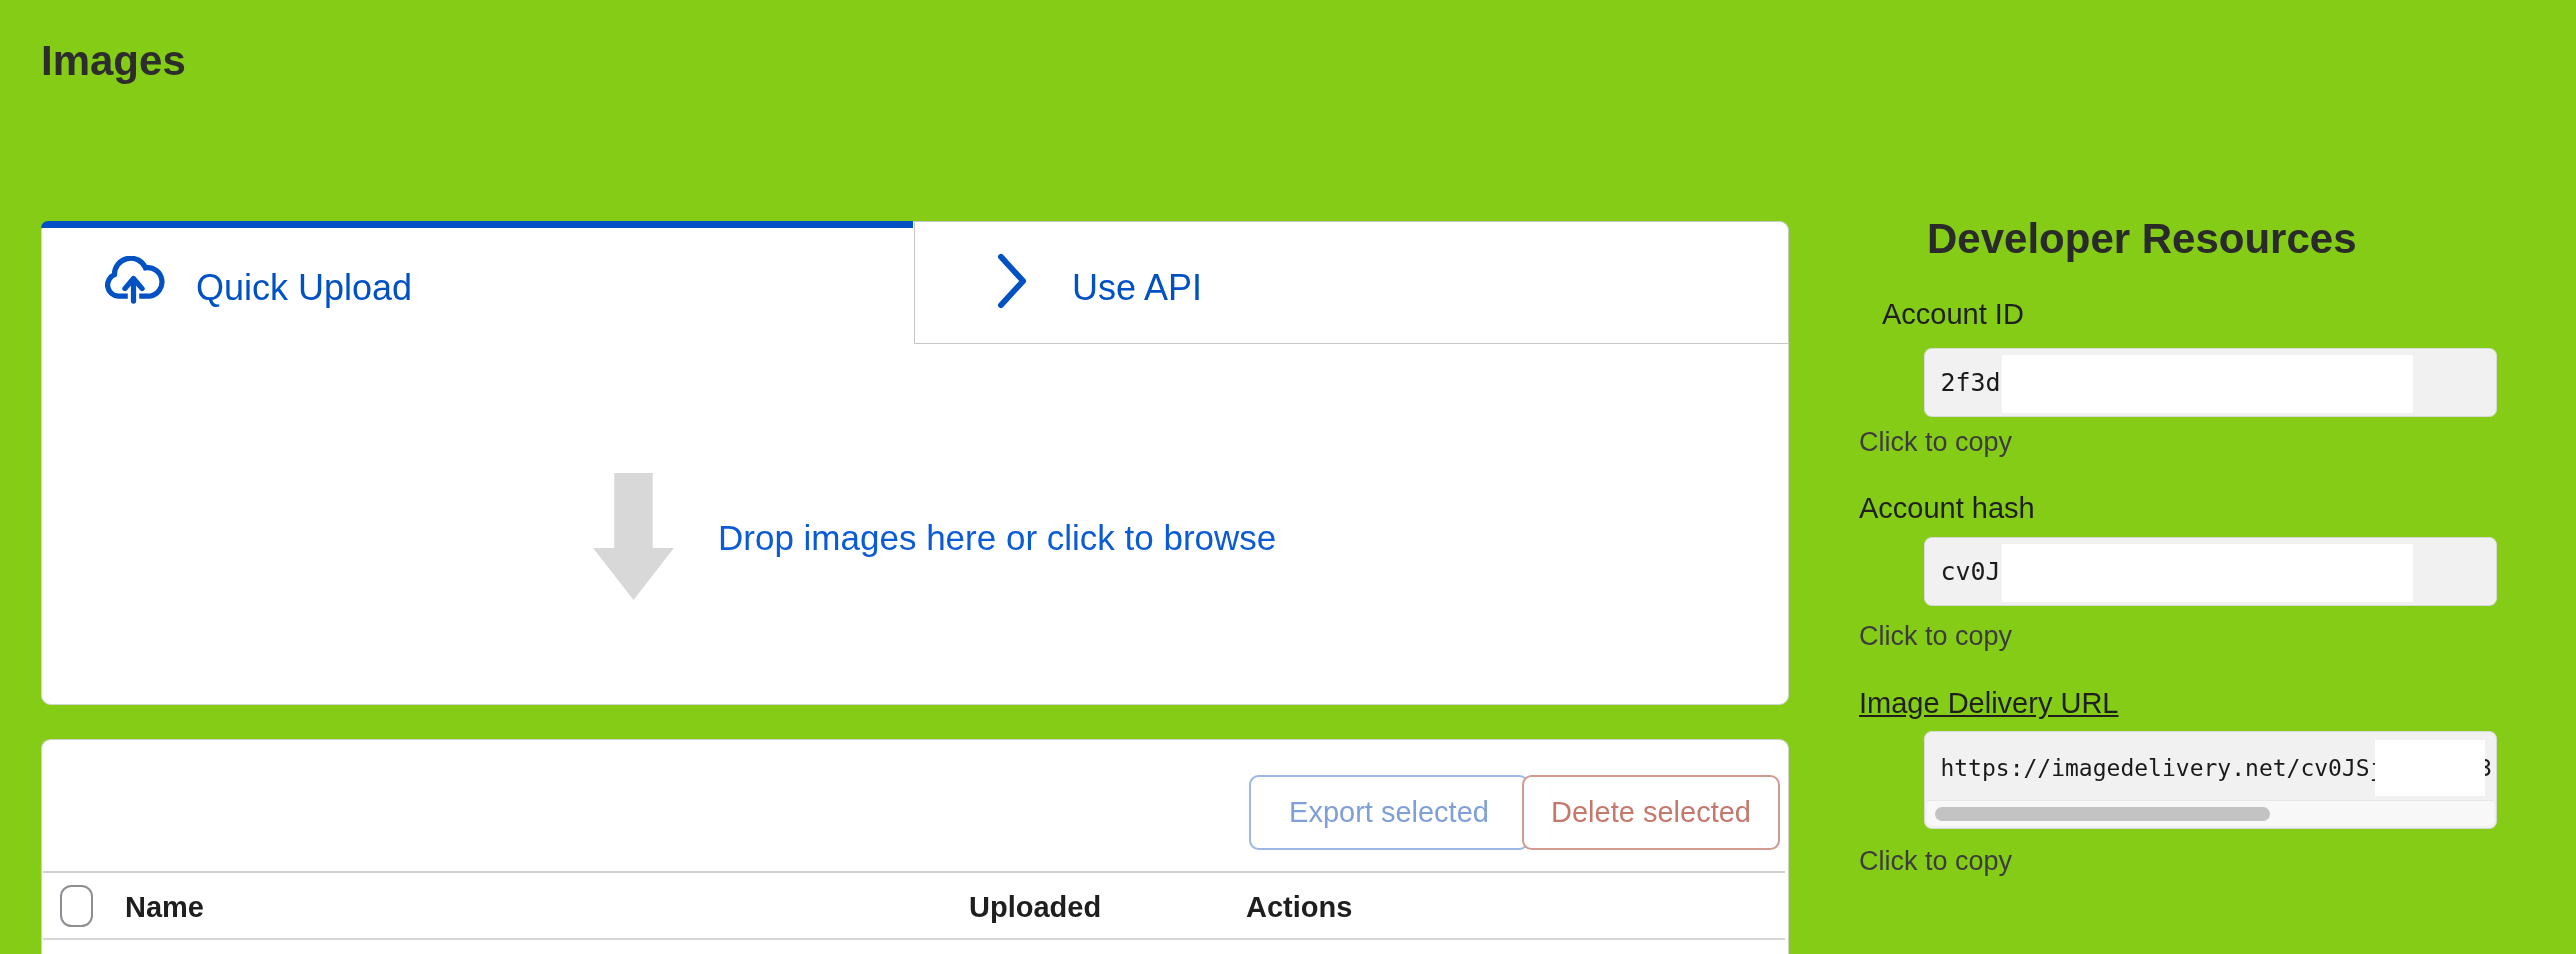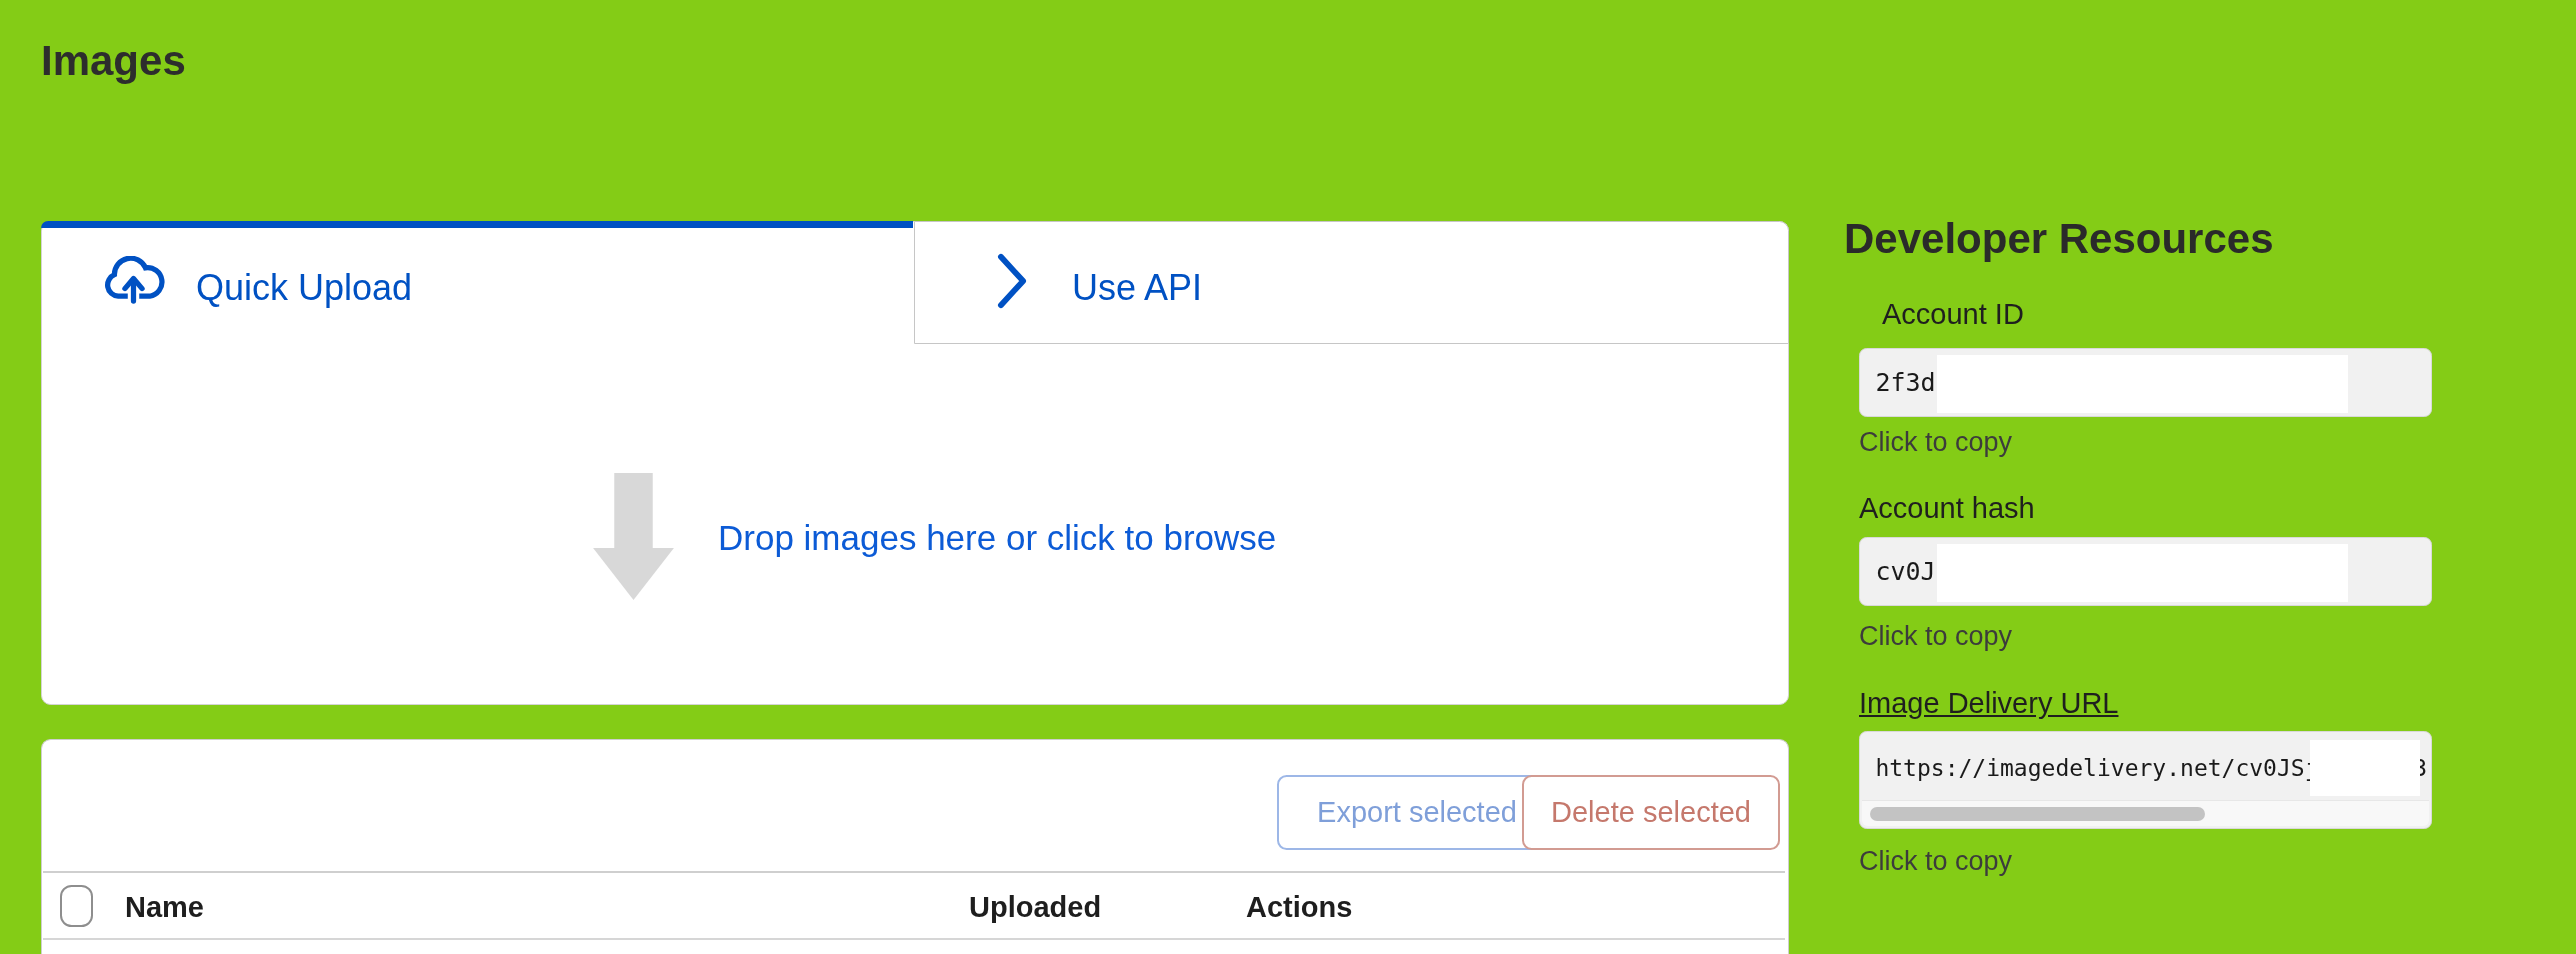--- a/index.html
+++ b/index.html
@@ -25,35 +25,35 @@
   .cloud-ic{left:102px;top:256px;}
   .chev-ic{left:995px;top:252px;}
 
   .dropzone{left:45px;top:348px;width:1740px;height:353px;cursor:pointer;}
   .drop-arrow{left:593px;top:473px;}
   .drop-label{left:718px;top:518px;font-size:35px;color:var(--drop-blue);}
 
   
   .table-card{left:41px;top:739px;width:1746px;height:217px;border:1.9px solid #cecece;border-bottom:none;border-radius:9.6px 9.6px 0 0;background:#fff;}
   .btn{height:75px;border-radius:9.6px;background:#fff;font-size:29px;display:flex;align-items:center;justify-content:center;cursor:pointer;box-sizing:border-box;}
-  .btn-export{left:1249px;top:775px;width:280px;border:2.9px solid var(--export-border);color:var(--export-text);margin-left:28px;}
+  .btn-export{left:1249px;top:775px;width:280px;border:2.9px solid var(--export-border);color:var(--export-text);}
   .btn-delete{left:1522px;top:775px;width:258px;border:2.9px solid var(--delete-border);color:var(--delete-text);}
   .divider1{left:43px;top:871px;width:1742px;height:1.9px;background:#cfcfcf;}
   .divider2{left:43px;top:938px;width:1742px;height:1.9px;background:#d6d6d6;}
   .checkbox{left:60px;top:885px;width:33px;height:42px;border:2.9px solid #8e8e8e;border-radius:11.5px;background:#fff;box-sizing:border-box;cursor:pointer;}
   .th{top:891px;font-size:29px;font-weight:700;color:#1e1e1e;text-align:center;}
   .th-name{left:125px;}
   .th-uploaded{left:969px;}
   .th-actions{left:1246px;}
 
   
-  .dr-heading{left:1844px;top:215px;font-size:42px;font-weight:700;color:#2a2a2a;}
+  .dr-heading{left:1927px;top:215px;font-size:42px;font-weight:700;color:#2a2a2a;}
   .dr-label{left:1859px;font-size:29px;color:#1f1f1f;}
   .dr-hint{left:1859px;font-size:27px;color:#3c3c3c;}
-  .dr-input{left:1859px;width:573px;background:#f1f1f1;border:1.9px solid #d9d9d9;border-radius:7.7px;box-sizing:border-box;cursor:pointer;overflow:hidden;}
+  .dr-input{left:1924px;width:573px;background:#f1f1f1;border:1.9px solid #d9d9d9;border-radius:7.7px;box-sizing:border-box;cursor:pointer;overflow:hidden;}
   .dr-input .mono{position:absolute;left:15.4px;font-family:"DejaVu Sans Mono",monospace;color:#1a1a1a;}
   .redact{position:absolute;background:#ffffff;}
   .in-1{top:348px;height:69px;}
   .in-2{top:537px;height:69px;}
   .in-3{top:731px;height:98px;}
   .in-1 .mono,.in-2 .mono{top:19px;font-size:25px;}
   .in-3 .mono{top:23px;font-size:23px;}
   .redact-a{left:77px;top:5.8px;right:83px;bottom:2.9px;}
   .redact-url{left:450px;top:7.7px;right:11.5px;height:56px;}
   .url-trail{position:absolute;top:23px;right:3.8px;font-family:"DejaVu Sans Mono",monospace;font-size:23px;color:#1a1a1a;}

